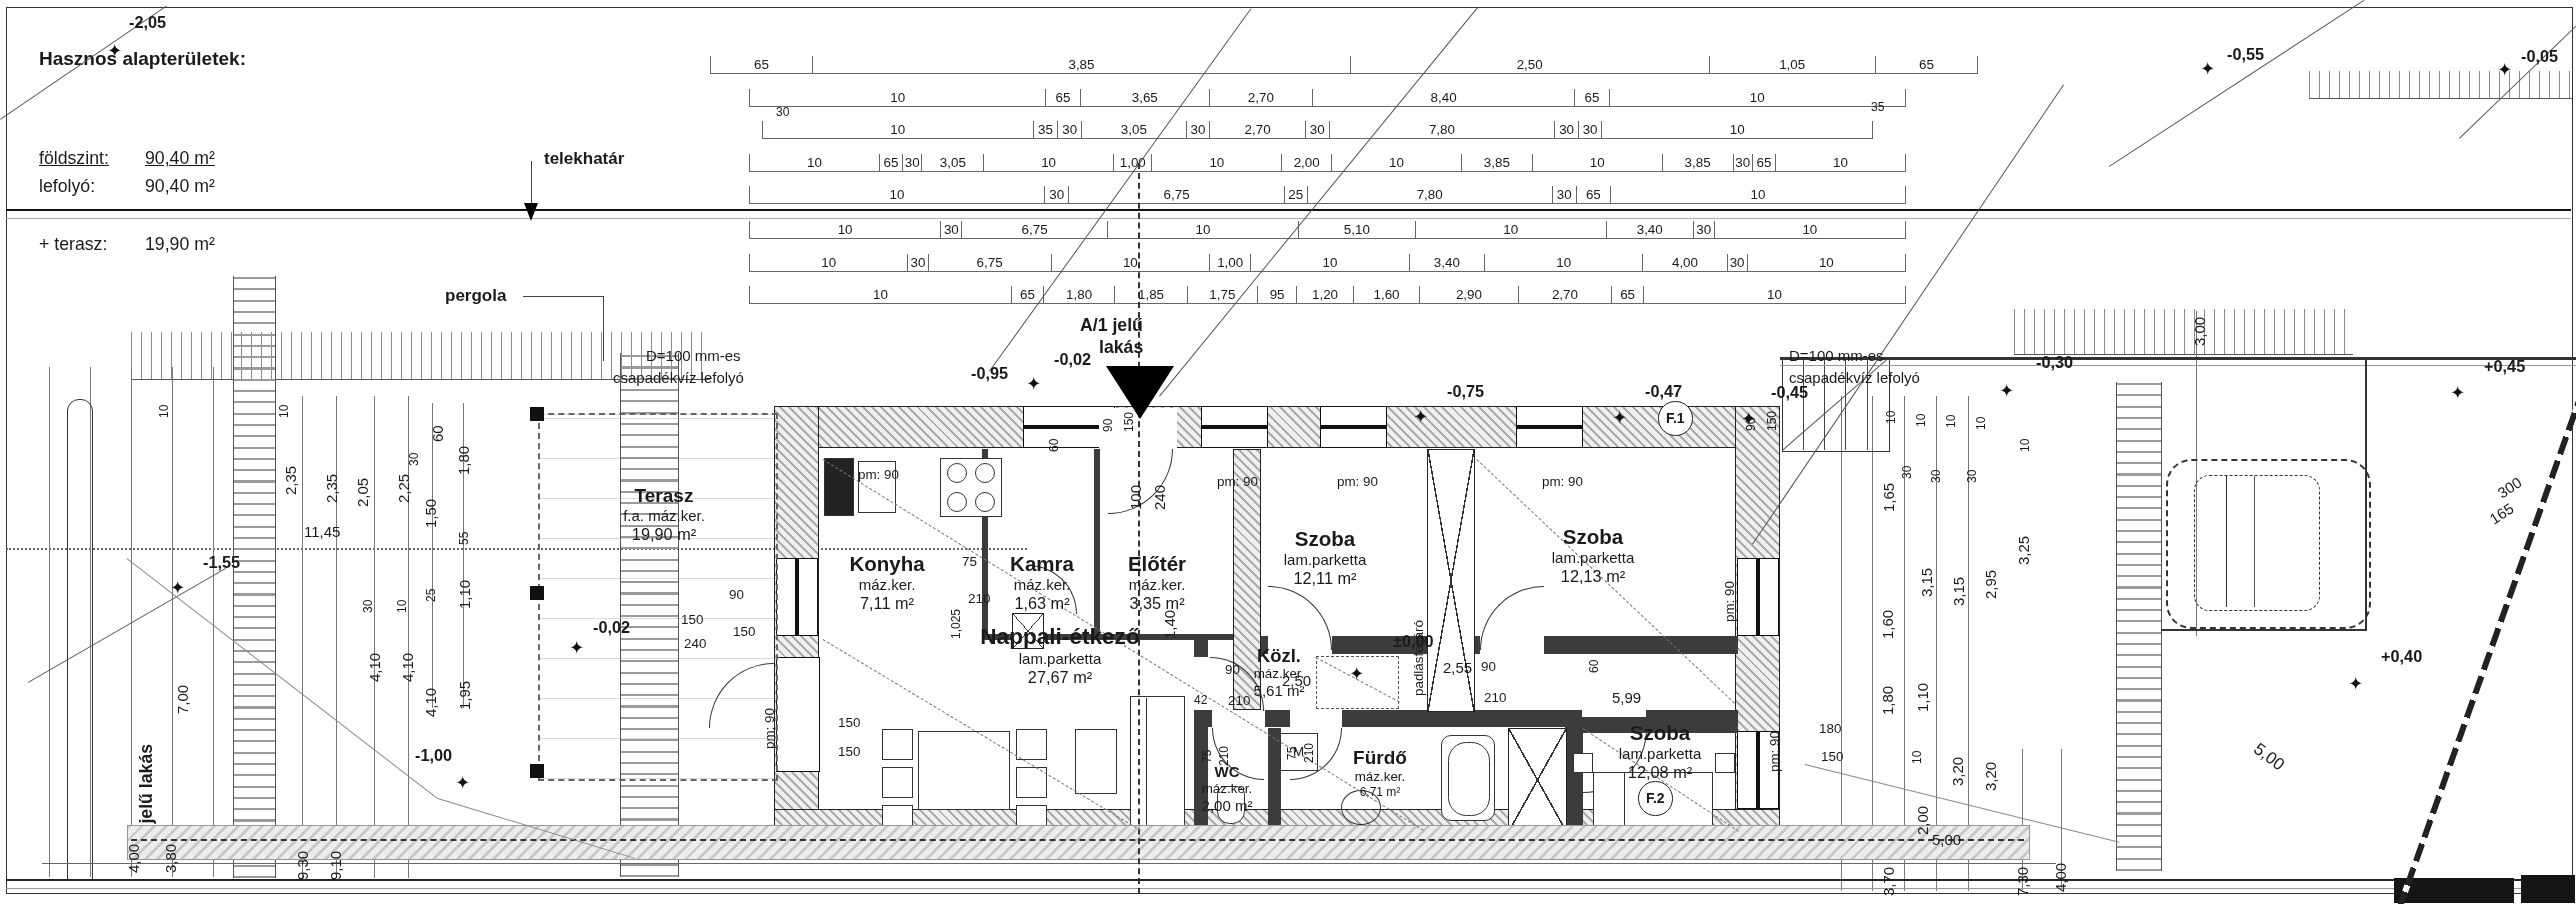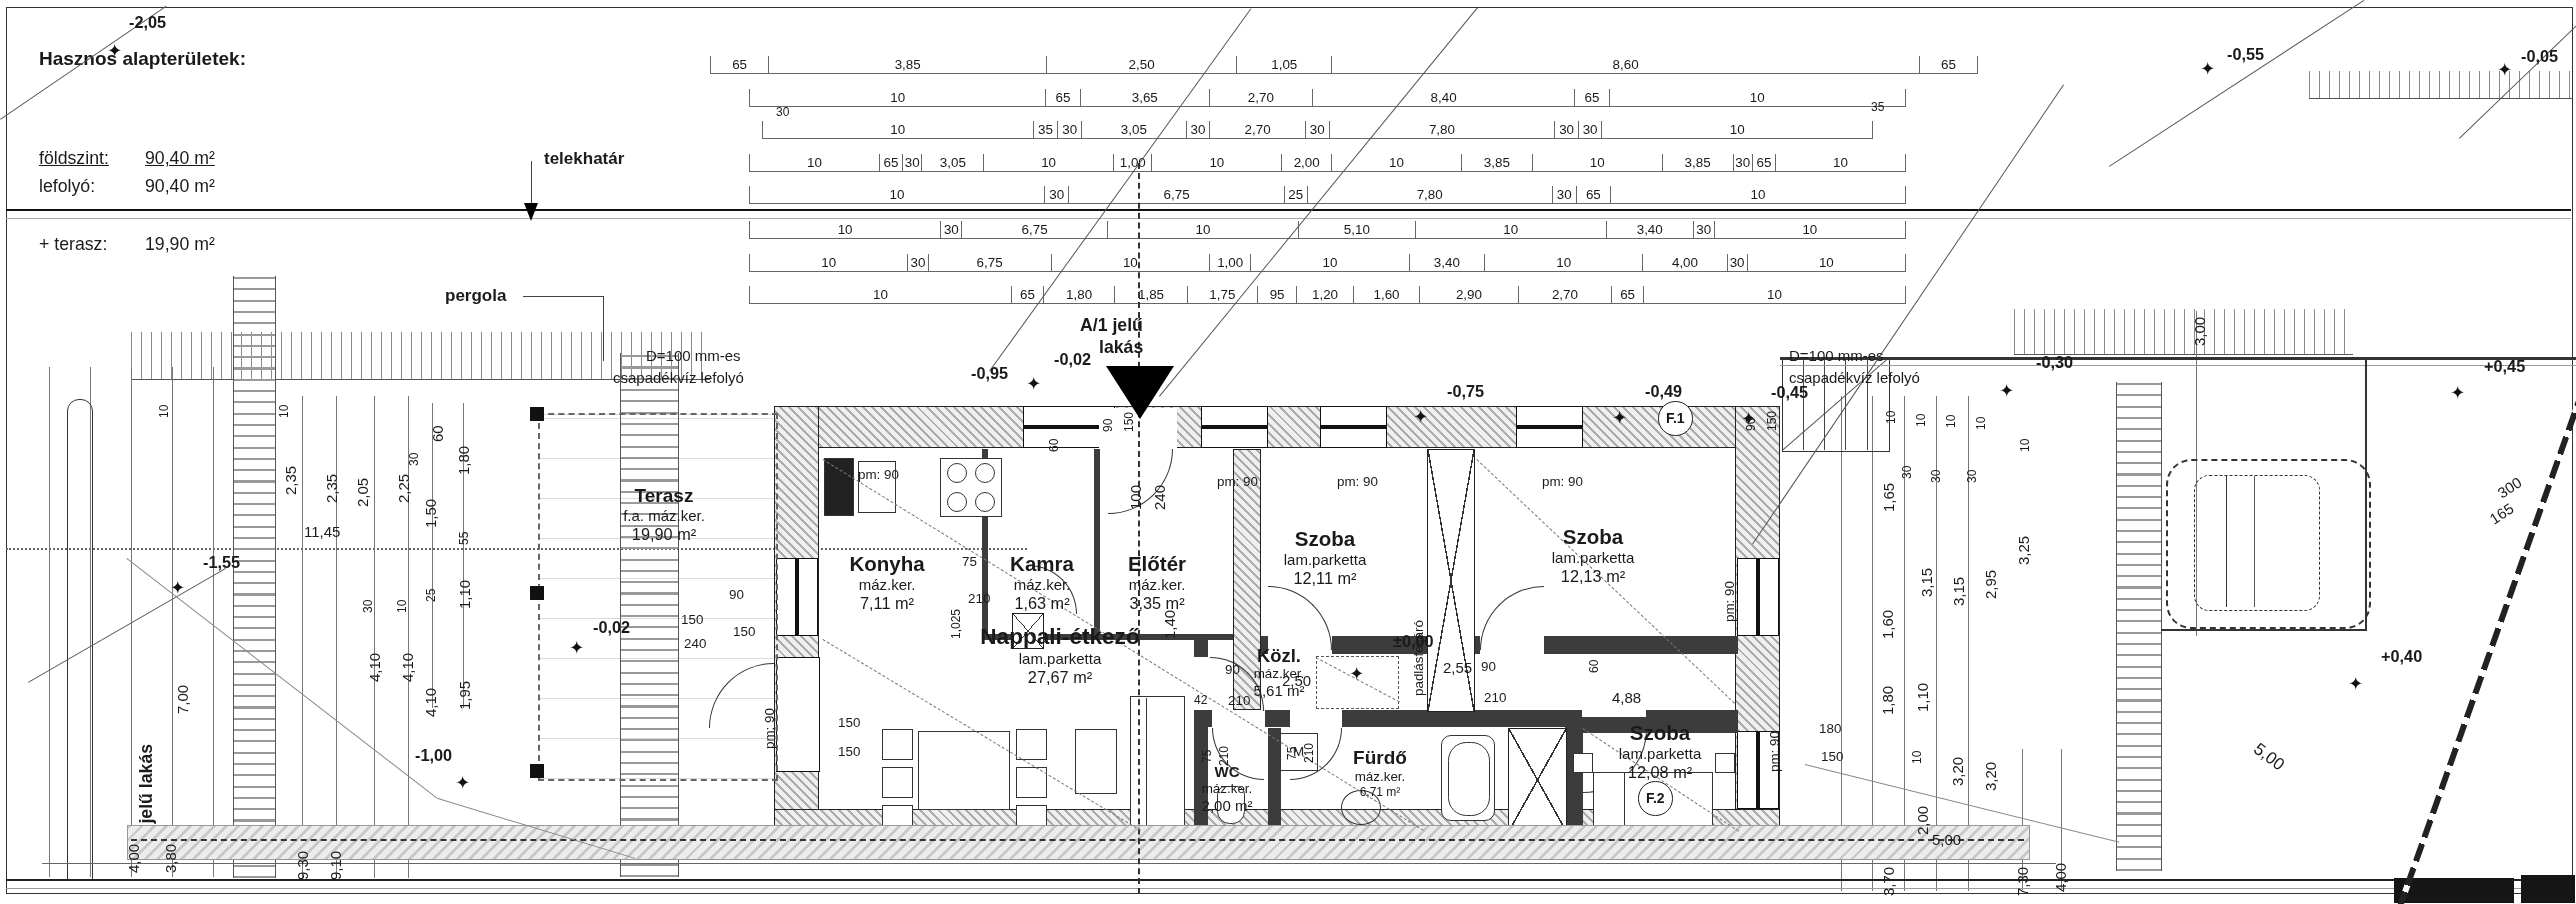--- a/index.html
+++ b/index.html
@@ -69,21 +69,20 @@
   <div class="vline" style="left:531px;top:161px;width:1.4px;height:42px"></div>
   <div class="tri" style="left:524px;top:203px;border-left:7px solid transparent;border-right:7px solid transparent;border-top:18.4px solid #000"></div>
 
   <div class="abs" style="left:5.7px;top:548px;width:1021px;border-top:2.1px dotted #666"></div>
 
   <div class="dimrow" style="left:710px;top:55px;width:1268px">
       <span style="flex-grow: 0.65;">65</span>
       <span style="flex-grow: 3.85;">3,85</span>
       <span style="flex-grow: 2.5;">2,50</span>
       <span style="flex-grow: 1.05;">1,05</span>
-      <span style="flex-grow: 8.6;">8,60</span>
       <span style="flex-grow: 0.65;">65</span>
     </div>
   <div class="dimrow" style="left:749px;top:88px;width:1157px">
       <span style="flex-grow: 10;">10</span>
       <span style="flex-grow: 0.65;">65</span>
       <span style="flex-grow: 3.65;">3,65</span>
       <span style="flex-grow: 2.7;">2,70</span>
       <span style="flex-grow: 8.4;">8,40</span>
       <span style="flex-grow: 0.65;">65</span>
       <span style="flex-grow: 10;">10</span>
@@ -423,21 +422,21 @@
   <span class="star" style="left:455px;top:772px">✦</span>
   <div class="lev" style="left:971px;top:364px">-0,95</div>
   <div class="lev" style="left:1054px;top:350px">-0,02</div>
   <span class="star" style="left:1026px;top:373px">✦</span>
   <div class="lev" style="left:593px;top:618px">-0,02</div>
   <span class="star" style="left:569px;top:637px">✦</span>
   <div class="lev" style="left:1393px;top:632px">±0,00</div>
   <span class="star" style="left:1349px;top:663px">✦</span>
   <div class="lev" style="left:1447px;top:382px">-0,75</div>
   <span class="star" style="left:1413px;top:406px">✦</span>
-  <div class="lev" style="left:1645px;top:382px">-0,49</div>
+  <div class="lev" style="left:1645px;top:382px">-0,47</div>
   <span class="star" style="left:1612px;top:407px">✦</span>
   <div class="lev" style="left:1771px;top:383px">-0,45</div>
   <span class="star" style="left:1741px;top:408px">✦</span>
   <div class="lev" style="left:2036px;top:353px">-0,30</div>
   <span class="star" style="left:1999px;top:380px">✦</span>
   <div class="lev" style="left:2484px;top:357px">+0,45</div>
   <span class="star" style="left:2450px;top:382px">✦</span>
   <div class="lev" style="left:2381px;top:647px">+0,40</div>
   <span class="star" style="left:2348px;top:673px">✦</span>
 
@@ -481,21 +480,21 @@
   <span class="lbl v s20" style="left:1768px;top:772px">pm: 90</span>
   <span class="lbl v s18" style="left:1102px;top:432px">90</span>
   <span class="lbl v s18" style="left:1123px;top:432px">150</span>
   <span class="lbl v s18" style="left:1048px;top:452px">60</span>
   <span class="lbl v" style="left:1128px;top:510px">100</span>
   <span class="lbl v" style="left:1152px;top:510px">240</span>
   <span class="lbl s20" style="left:962px;top:555px">75</span>
   <span class="lbl s20" style="left:968px;top:592px">210</span>
   <span class="lbl v s18" style="left:950px;top:639px">1,025</span>
   <span class="lbl" style="left:1282px;top:673px">2,50</span>
-  <span class="lbl" style="left:1612px;top:690px">4,88</span>
+  <span class="lbl" style="left:1612px;top:690px">5,99</span>
   <span class="lbl" style="left:1443px;top:660px">2,55</span>
   <span class="lbl s20" style="left:1225px;top:663px">90</span>
   <span class="lbl s20" style="left:1228px;top:694px">210</span>
   <span class="lbl s18" style="left:1194px;top:694px">42</span>
   <span class="lbl s20" style="left:1481px;top:660px">90</span>
   <span class="lbl s20" style="left:1484px;top:691px">210</span>
   <span class="lbl v s18" style="left:1588px;top:673px">60</span>
   <span class="lbl v" style="left:1162px;top:639px">1,40</span>
   <span class="lbl v s18" style="left:1201px;top:763px">75</span>
   <span class="lbl v s18" style="left:1218px;top:766px">210</span>

